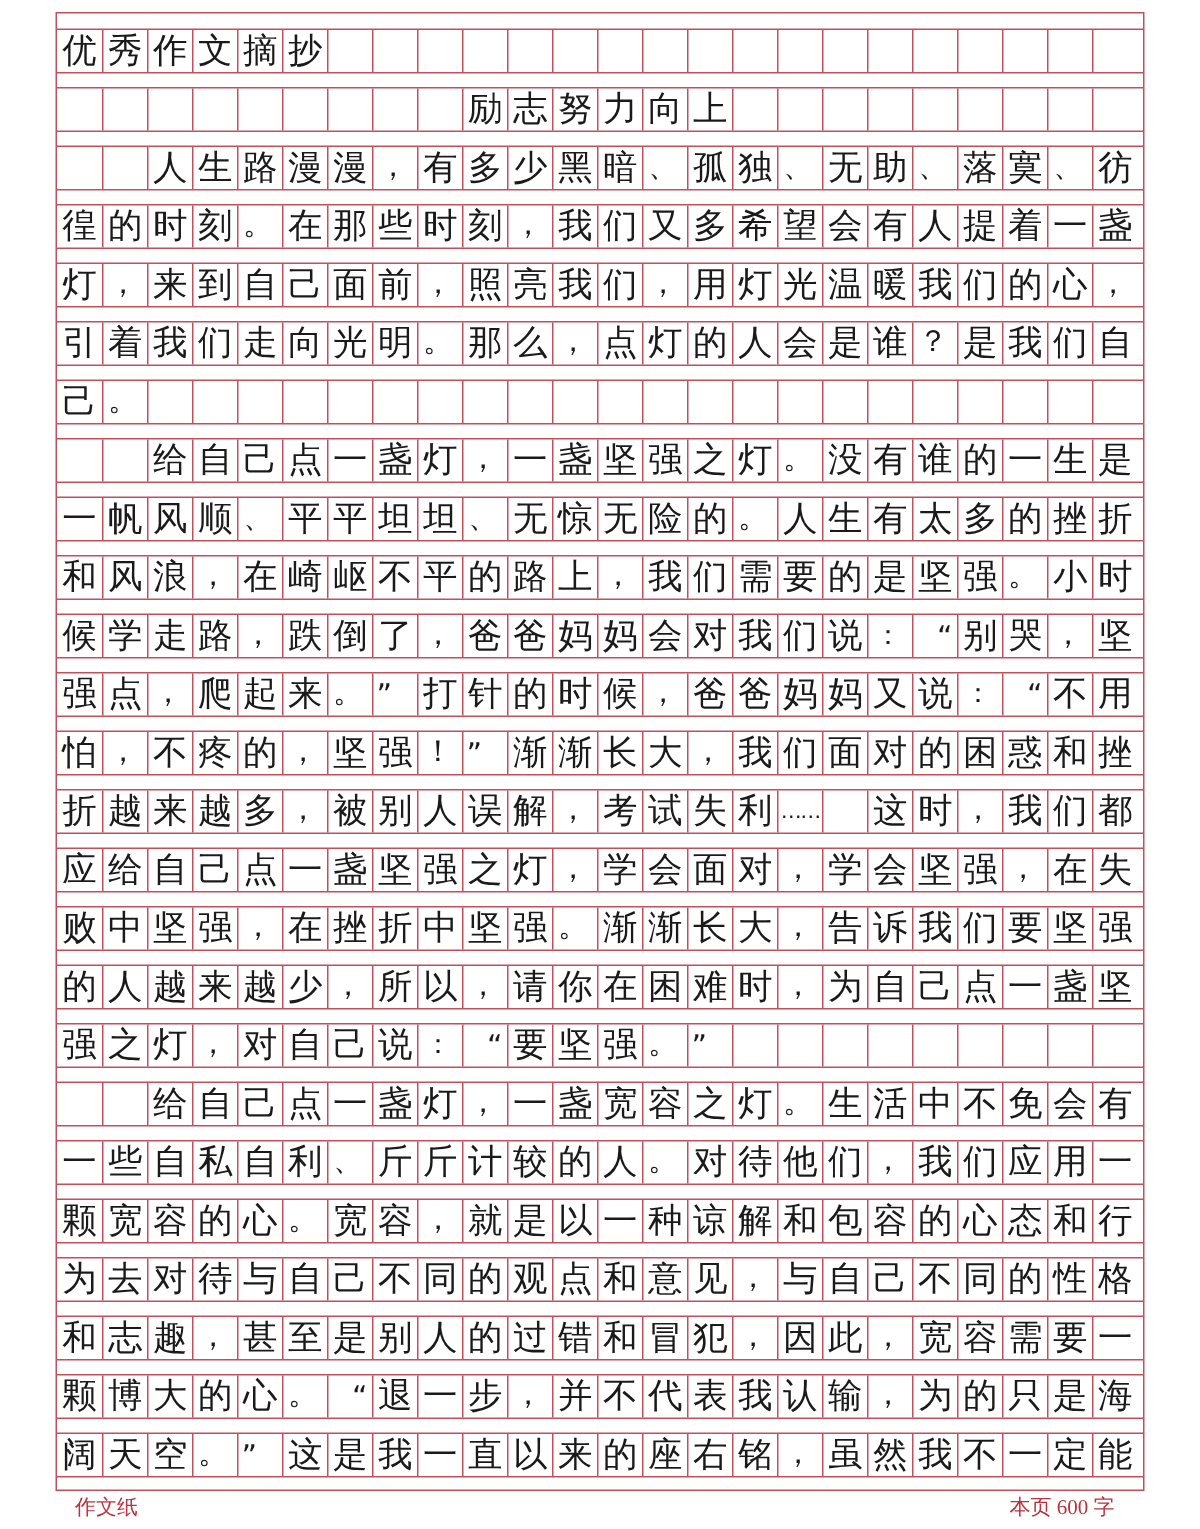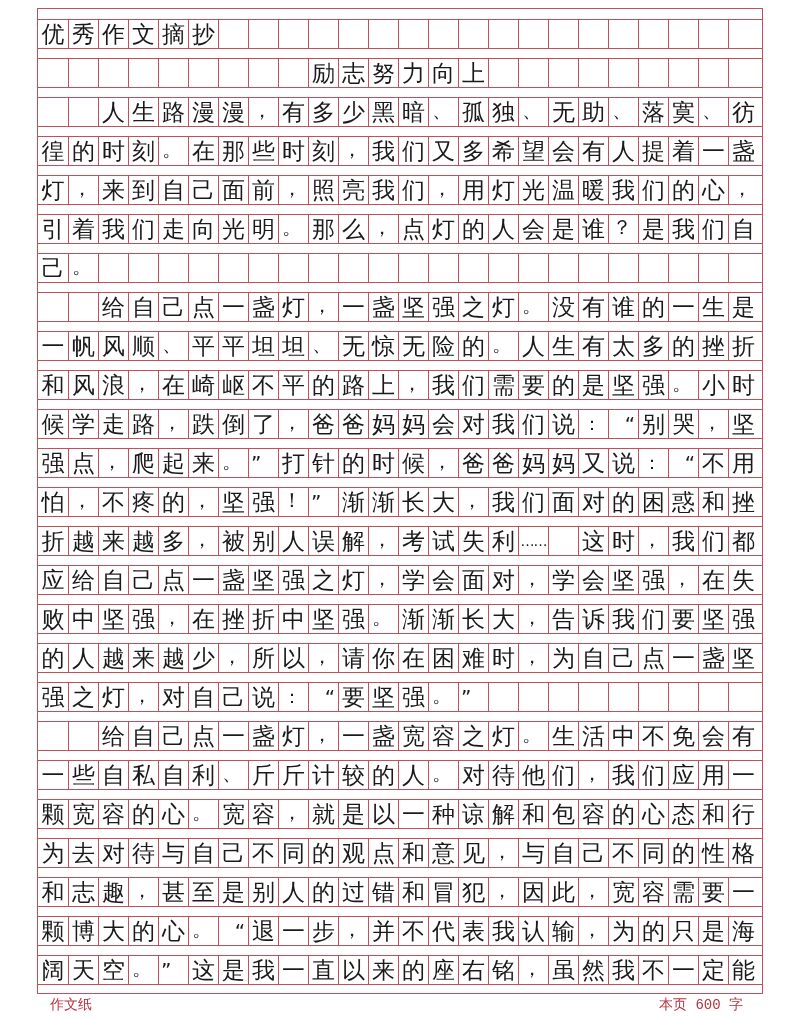--- a/index.html
+++ b/index.html
@@ -16,21 +16,21 @@
           font-size: 23px; line-height: 28px; color: #1a1a1a; overflow: hidden; }
   .cell:first-child { border-left: none; }
   .cell.punct { justify-content: flex-start; align-items: flex-end; padding-left: 3px; padding-bottom: 2px; font-size: 20px; }
   .cell.openq { justify-content: flex-end; align-items: flex-start; padding-right: 3px; font-size: 20px; }
   .cell.closeq { justify-content: flex-start; align-items: flex-start; padding-left: 2px; font-size: 20px; }
   .cell.colon { justify-content: flex-start; padding-left: 4px; font-size: 18px; }
   .cell.ellip { font-size: 14px; letter-spacing: -1px; }
   .footer-left { position: absolute; left: 50px; top: 996px; font-size: 14px; color: #b8323f;
                  font-family: "DejaVu Serif", "Liberation Serif", serif; }
   .footer-right { position: absolute; right: 57px; top: 996px; font-size: 14px; color: #b8323f;
-                  font-family: Liberation Mono, monospace; }
+                  font-family: Liberation Serif, serif; }
 </style>
 </head>
 <body>
 
 <div class="sheet">
   <div class="rows" id="rows">
       <div class="row">
         <div class="cell">优</div>
         <div class="cell">秀</div>
         <div class="cell">作</div>

